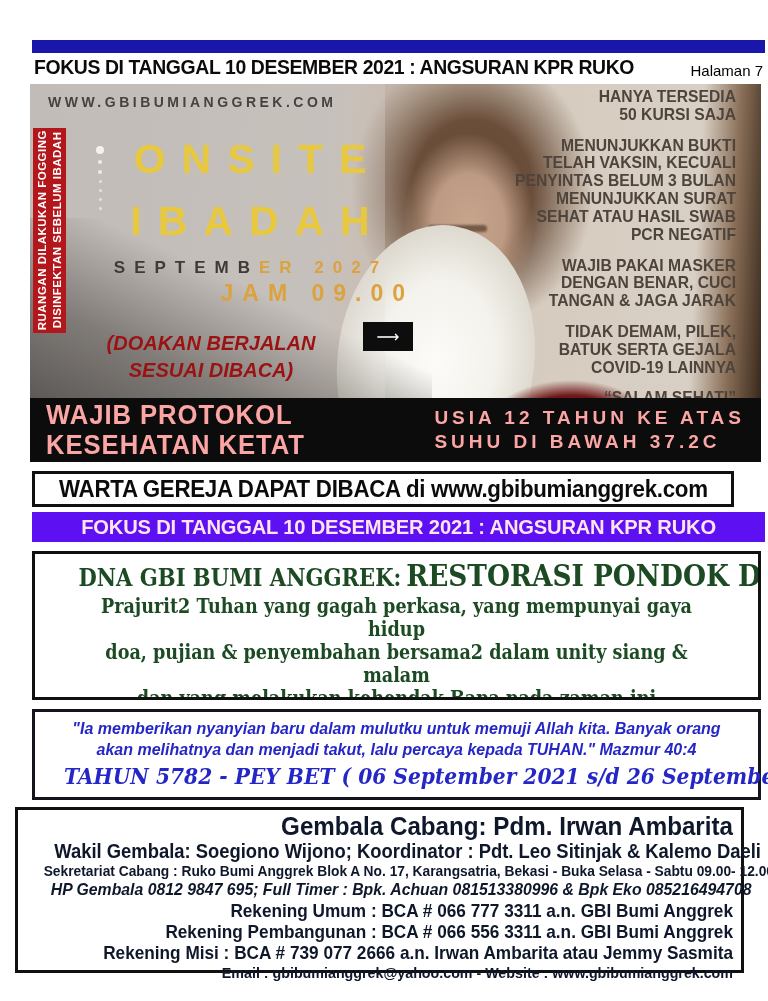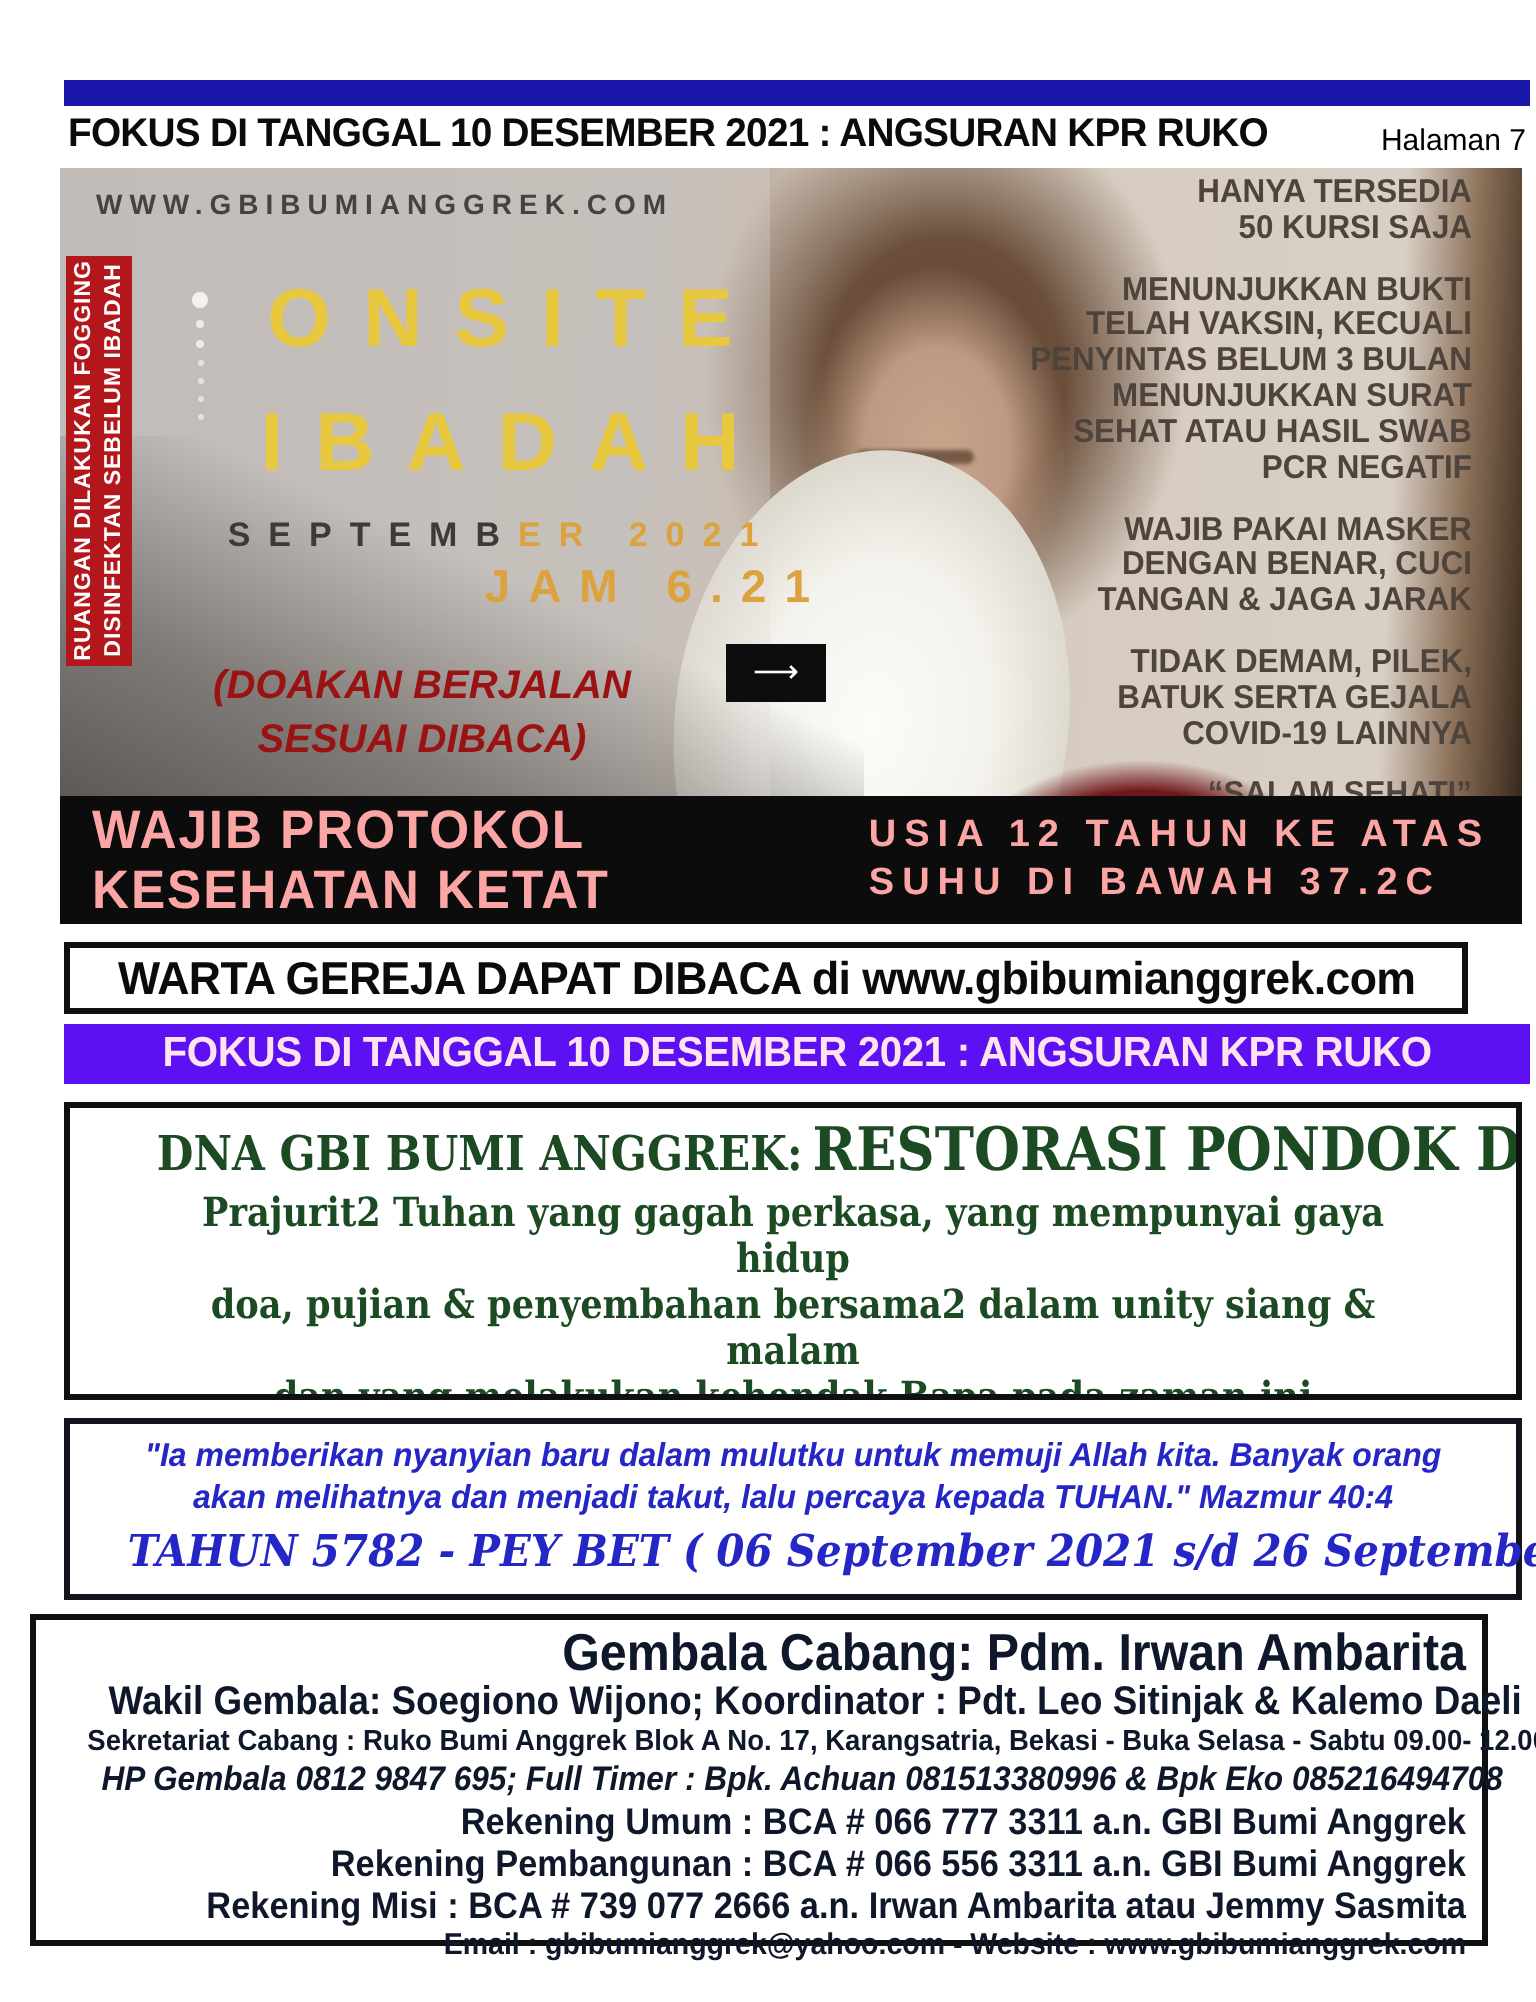--- a/index.html
+++ b/index.html
@@ -139,22 +139,22 @@
         <span class="d d2"></span>
         <span class="d d2"></span>
     </div>
 
     <div class="ph-title">
       <div>ONSITE</div>
       <div>IBADAH</div>
     </div>
 
     <div class="ph-schedule">
-      <div class="sch2"><span>SEPTEMB</span><span class="accent">ER 2021</span></div>
-      <div class="sch3">JAM 6.21</div>
+      <div class="sch2"><span>SEPTEMB</span><span class="accent">ER 2027</span></div>
+      <div class="sch3">JAM 09.00</div>
     </div>
 
     <div class="ph-doakan">(DOAKAN BERJALAN
 SESUAI DIBACA)</div>
 
     <div class="ph-arrow">
       <span>⟶</span>
     </div>
 
     <div class="ph-rules">

